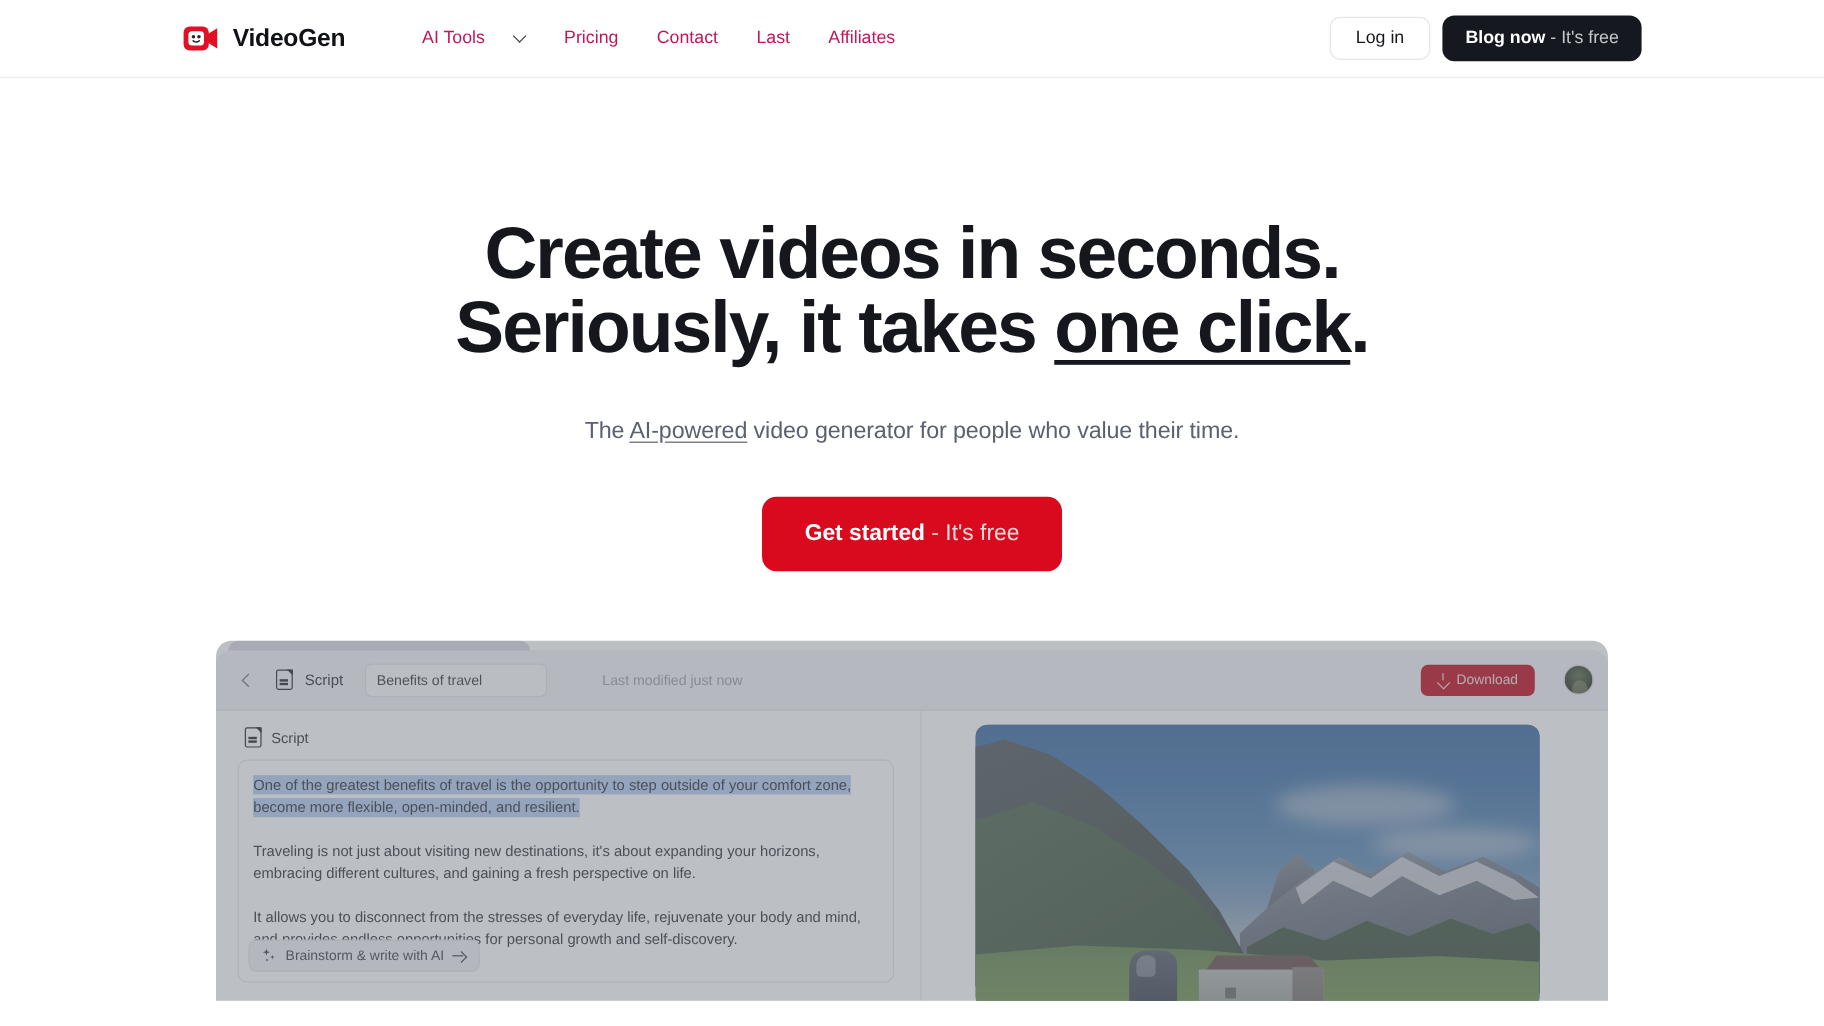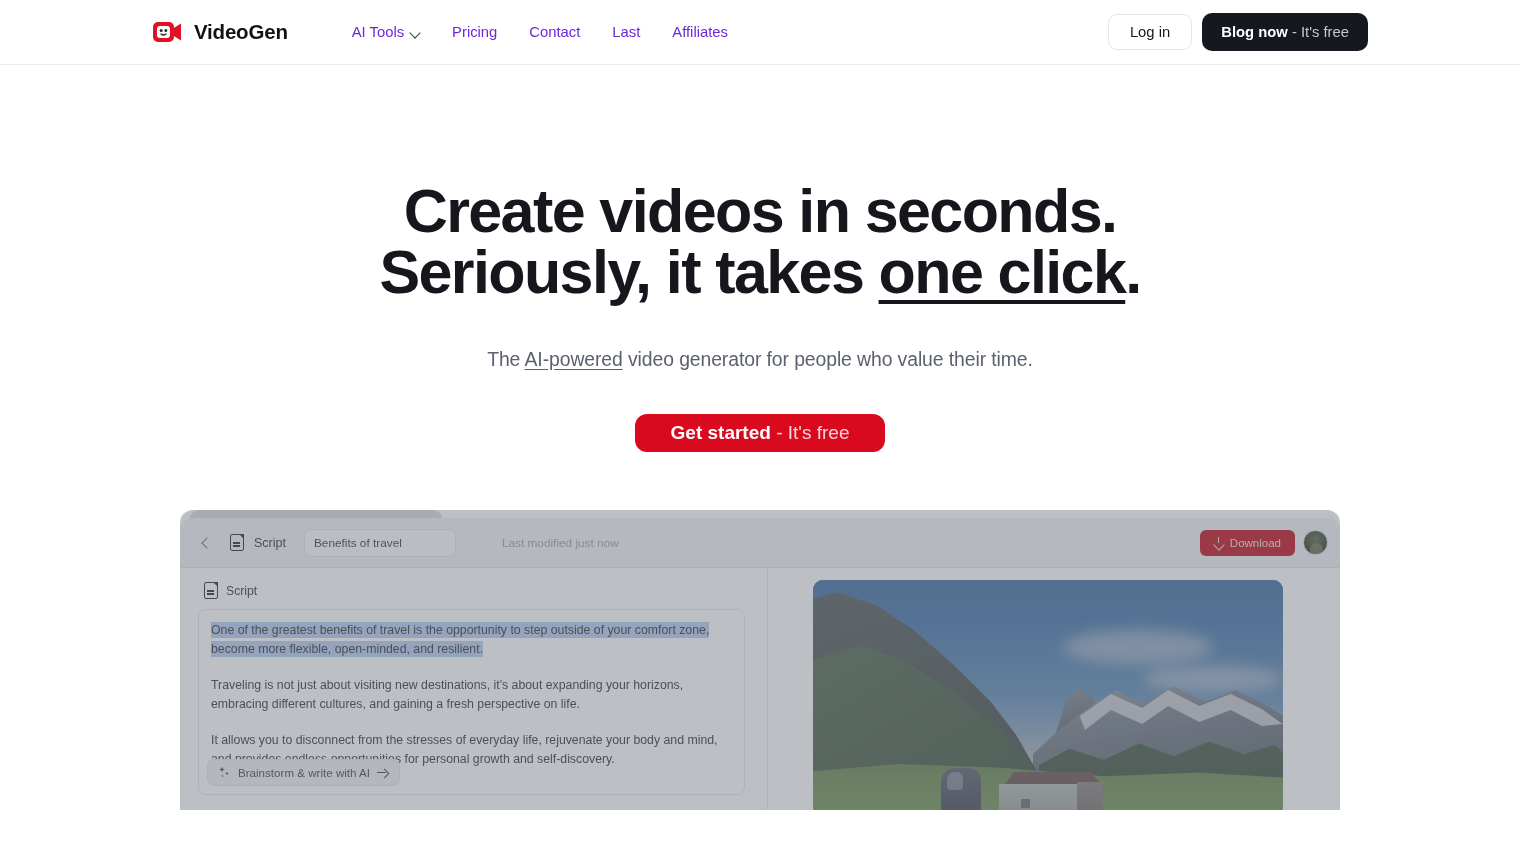--- a/index.html
+++ b/index.html
@@ -42,26 +42,26 @@
     font-weight: bold;
     color: #111217;
     letter-spacing: -0.2px;
   }
   .nav-links {
     display: flex;
     align-items: center;
   }
   .nav-link {
     font-size: 14.8px;
-    color: #6d28d9;
+    color: #be185d;
     padding: 8px 16px;
     cursor: pointer;
     display: flex;
-    align-items: flex-end;
-    gap: 7px;
+    align-items: center;
+    gap: 25px;
     white-space: nowrap;
   }
   .nav-link:first-child { margin-left: 0; }
   .chev {
     display: inline-block;
     width: 9px; height: 9px;
     position: relative;
     top: -2px;
   }
   .chev::before {
@@ -132,21 +132,21 @@
     text-underline-offset: 3px;
     margin-top: 27px;
   }
   .cta-wrap { margin-top: 43px; }
   .btn-cta {
     font-size: 19px;
     background: #da0a1e;
     color: #ffffff;
     border: none;
     border-radius: 12px;
-    padding: 8px 36px;
+    padding: 20px 36px;
     cursor: pointer;
     font-family: inherit;
   }
   .btn-cta .bold { font-weight: bold; }
   .btn-cta .soft { color: #f6d4d8; font-weight: normal; }
 
   
   .app-stage {
     position: relative;
     width: 1160px;
@@ -237,21 +237,21 @@
   .last-mod {
     font-size: 11.8px;
     color: #9aa0aa;
     margin-left: 36px;
   }
   .topbar-right {
     position: absolute;
     right: 12px;
     display: flex;
     align-items: center;
-    gap: 8px;
+    gap: 24px;
   }
   .btn-download {
     background: #c0091b;
     color: #f1d8db;
     border: none;
     border-radius: 6px;
     font-size: 11.5px;
     padding: 7px 14px;
     display: flex;
     align-items: center;

